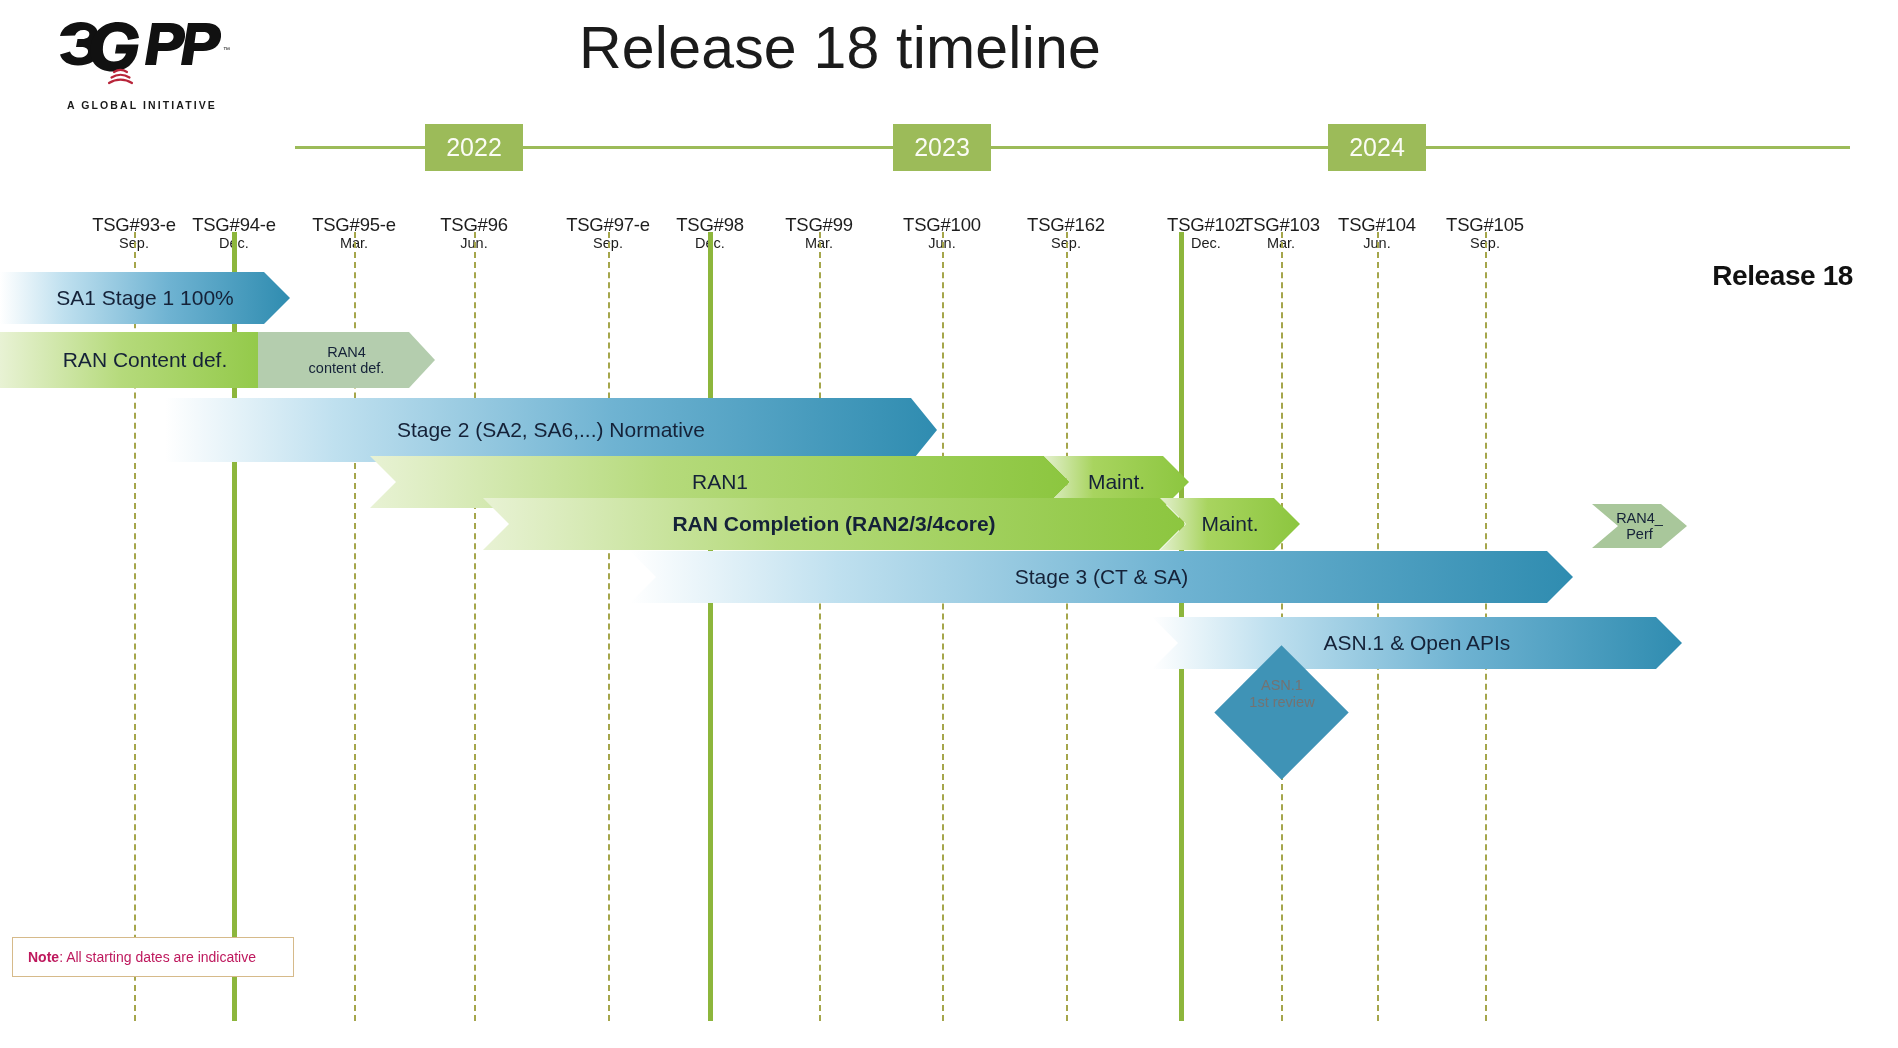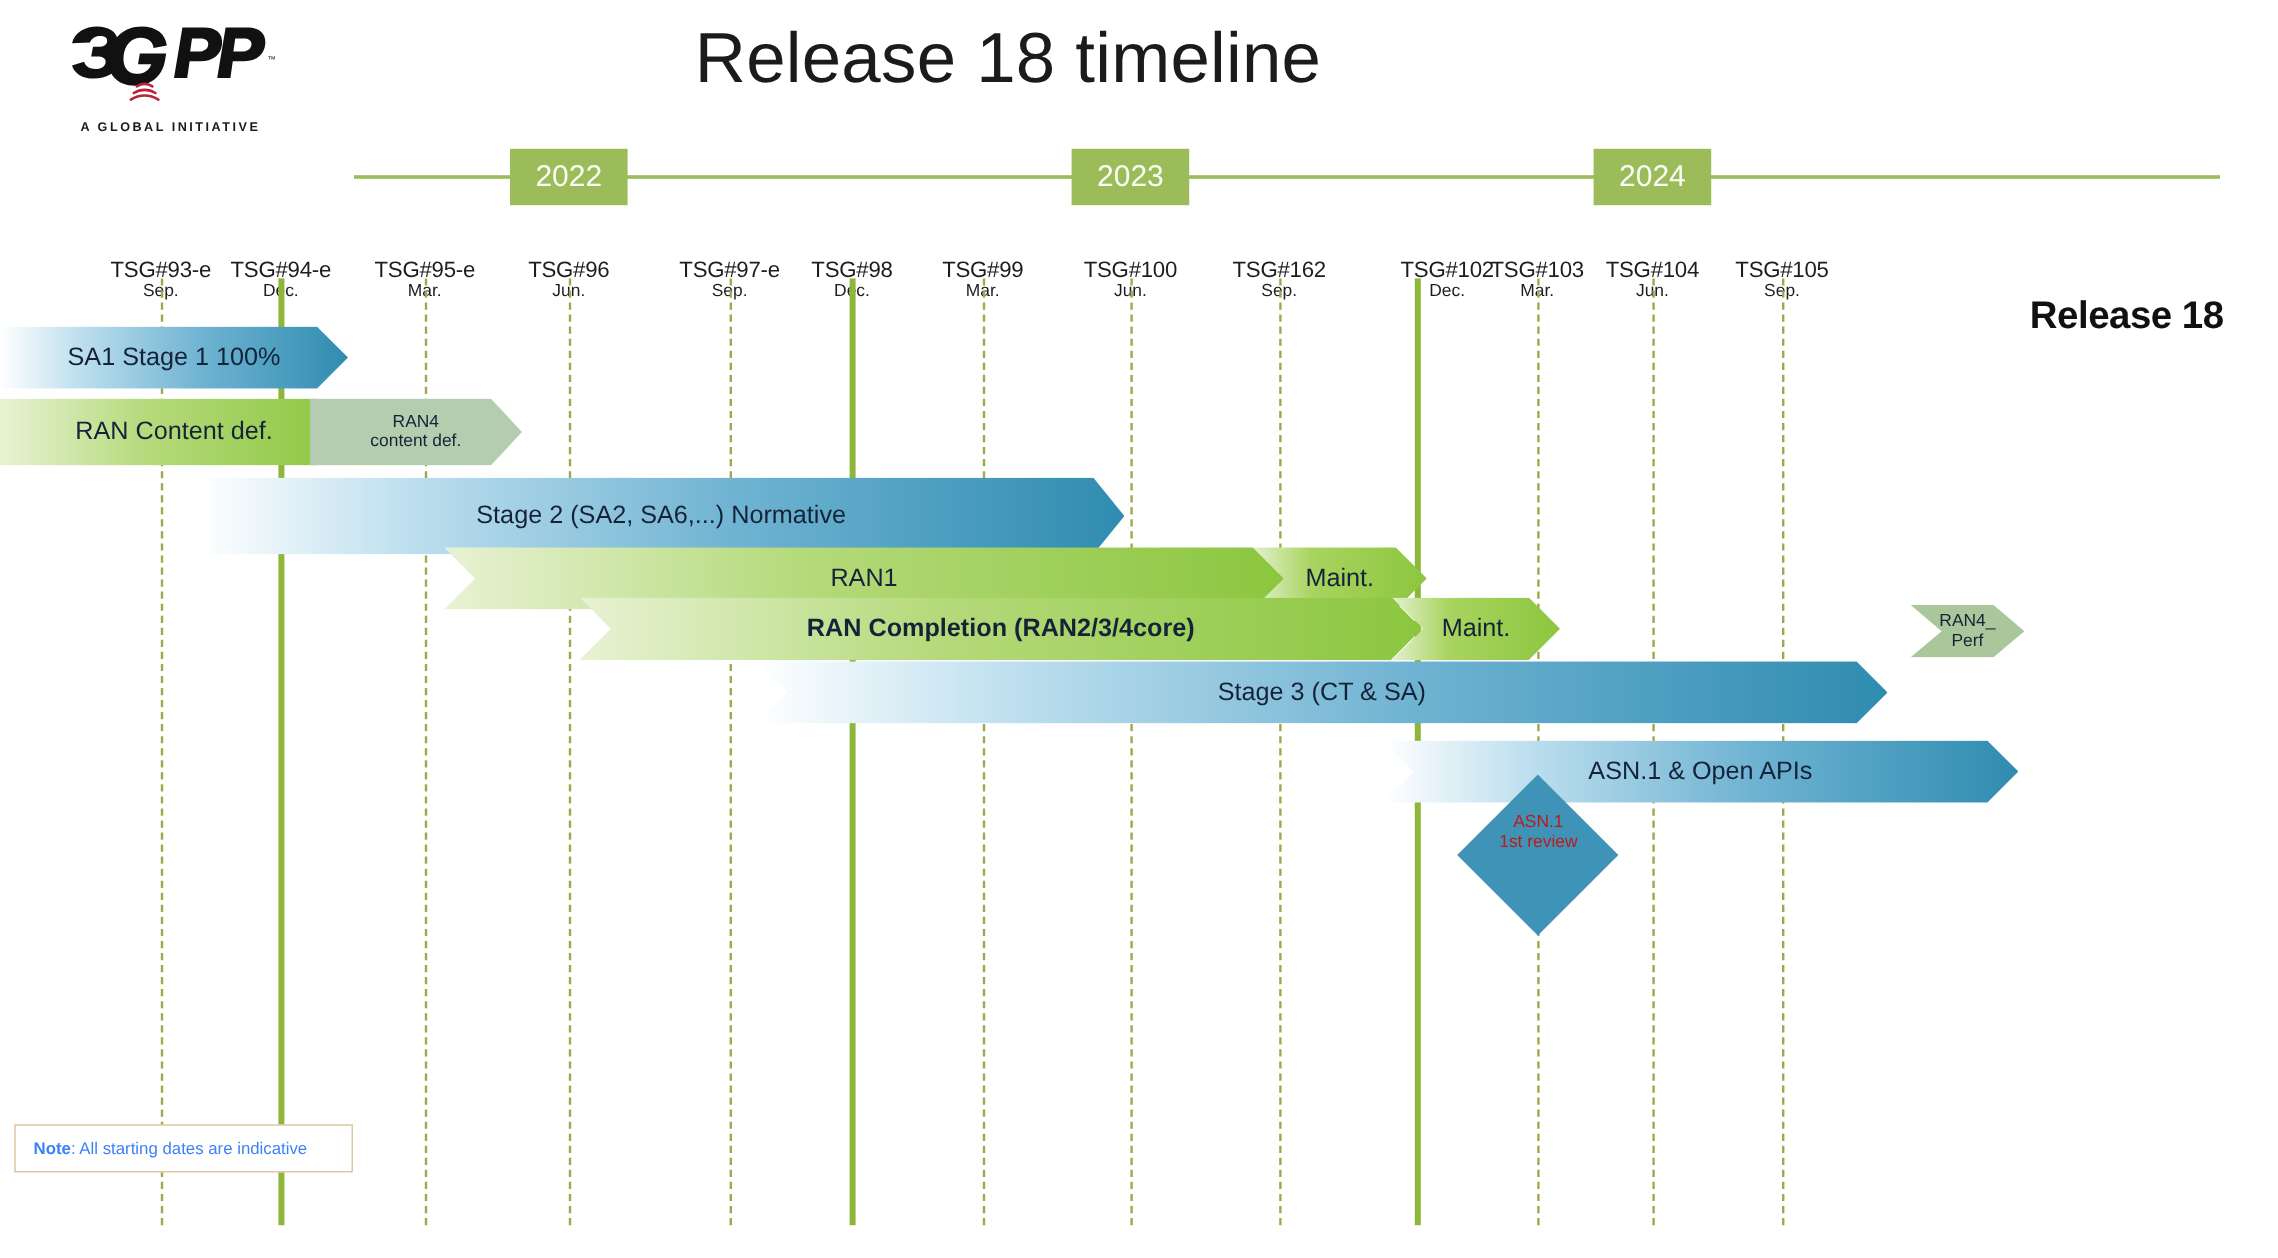--- a/index.html
+++ b/index.html
@@ -11,21 +11,21 @@
   .logo { position:absolute; left:52px; top:14px; width:180px; height:108px; }
   .logo-mark { width:180px; height:80px; }
   .logo-sub { font-size:10.5px; letter-spacing:2.1px; font-weight:700;
     color:#1a1a1a; text-align:center; margin-top:1px; }
 
   
   .title { position:absolute; left:520px; top:14px; width:640px; text-align:center;
     font-size:59px; font-weight:300; color:#1b1b1b; letter-spacing:0.2px;
     font-family:"Liberation Sans", sans-serif; }
 
-  .release-tag { position:absolute; right:45px; top:244px; font-size:32px;
+  .release-tag { position:absolute; right:45px; top:260px; font-size:28px;
     font-weight:700; color:#111; letter-spacing:-0.4px; }
 
   
   .axis-line { position:absolute; left:295px; top:146px; width:1555px; height:3px;
     background:#9cbb59; }
   .year-badge { position:absolute; top:124px; height:47px; width:98px;
     background:#9cbb59; color:#fbfcf5; font-size:25px; font-weight:400;
     display:flex; align-items:center; justify-content:center; }
 
   
@@ -48,26 +48,26 @@
   .ar-notch { clip-path: polygon(0 0, calc(100% - 26px) 0, 100% 50%, calc(100% - 26px) 100%, 0 100%, 26px 50%); }
 
   .g-blue   { background:linear-gradient(90deg,#ffffff 0%,#bfe0ef 22%,#6fb3d2 58%,#2f8cb0 100%); }
   .g-green  { background:linear-gradient(90deg,#e8f2d4 0%,#b5da7b 42%,#8cc63f 100%); }
   .g-maint  { background:linear-gradient(90deg,#e4f0cf 0%,#a8d45f 34%,#8cc63f 100%); }
   .g-sage   { background:#a9c79b; }
   .g-sage2  { background:#b4cdae; }
 
   .diamond { position:absolute; background:#3f93b6; transform:rotate(45deg); }
   .diamond-lbl { position:absolute; text-align:center; font-size:14.5px;
-    color:#b91c1c; line-height:17px; }
+    color:#737373; line-height:17px; }
 
   
   .note { position:absolute; left:12px; top:937px; width:282px; height:40px;
     border:1.5px solid #d6ba8a; background:#fff; display:flex; align-items:center;
-    padding-left:15px; font-size:14px; color:#3b82f6; }
+    padding-left:15px; font-size:14px; color:#be185d; }
   .note b { font-weight:700; }
 </style>
 </head>
 <body>
 
 <div id="stage">
 
   <div class="logo">
     <svg class="logo-mark" viewBox="0 0 180 80">
       <g fill="#111">

